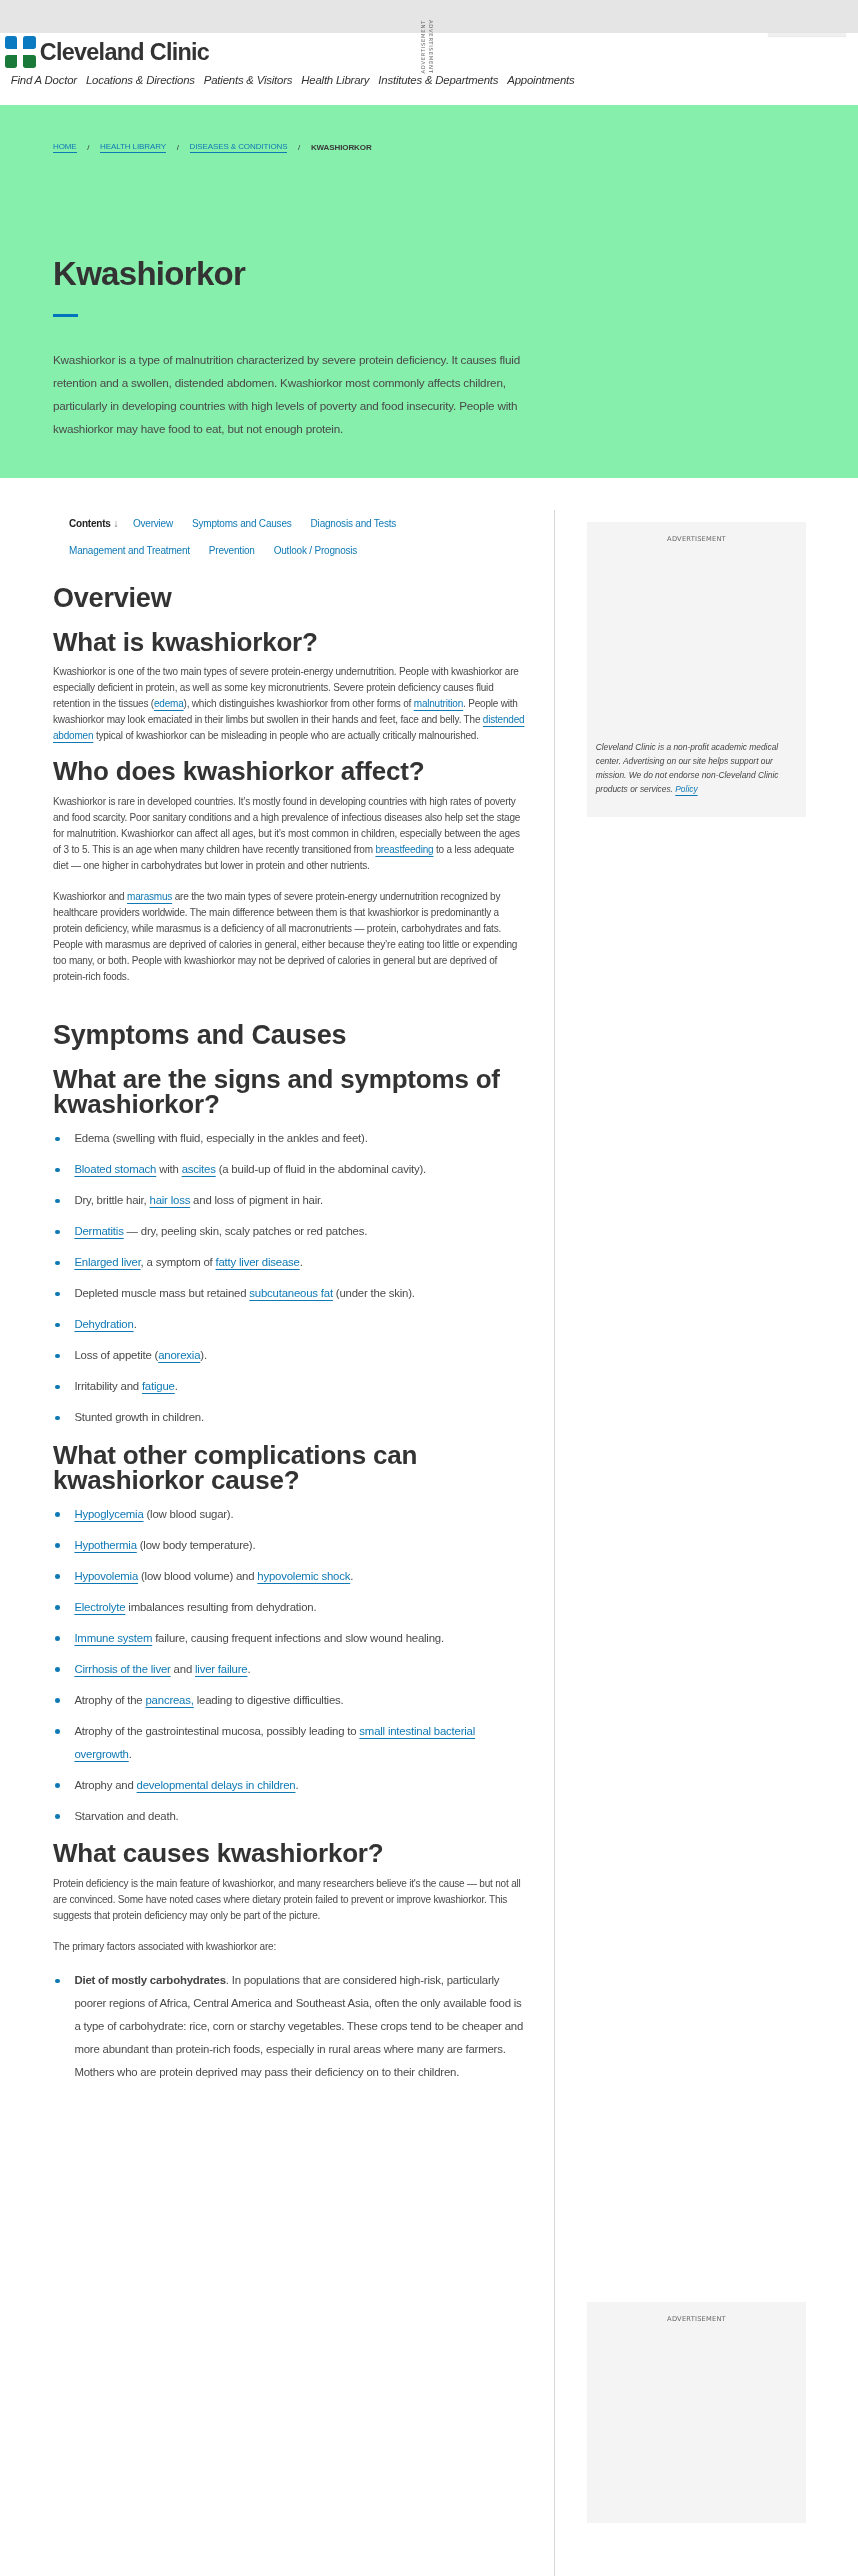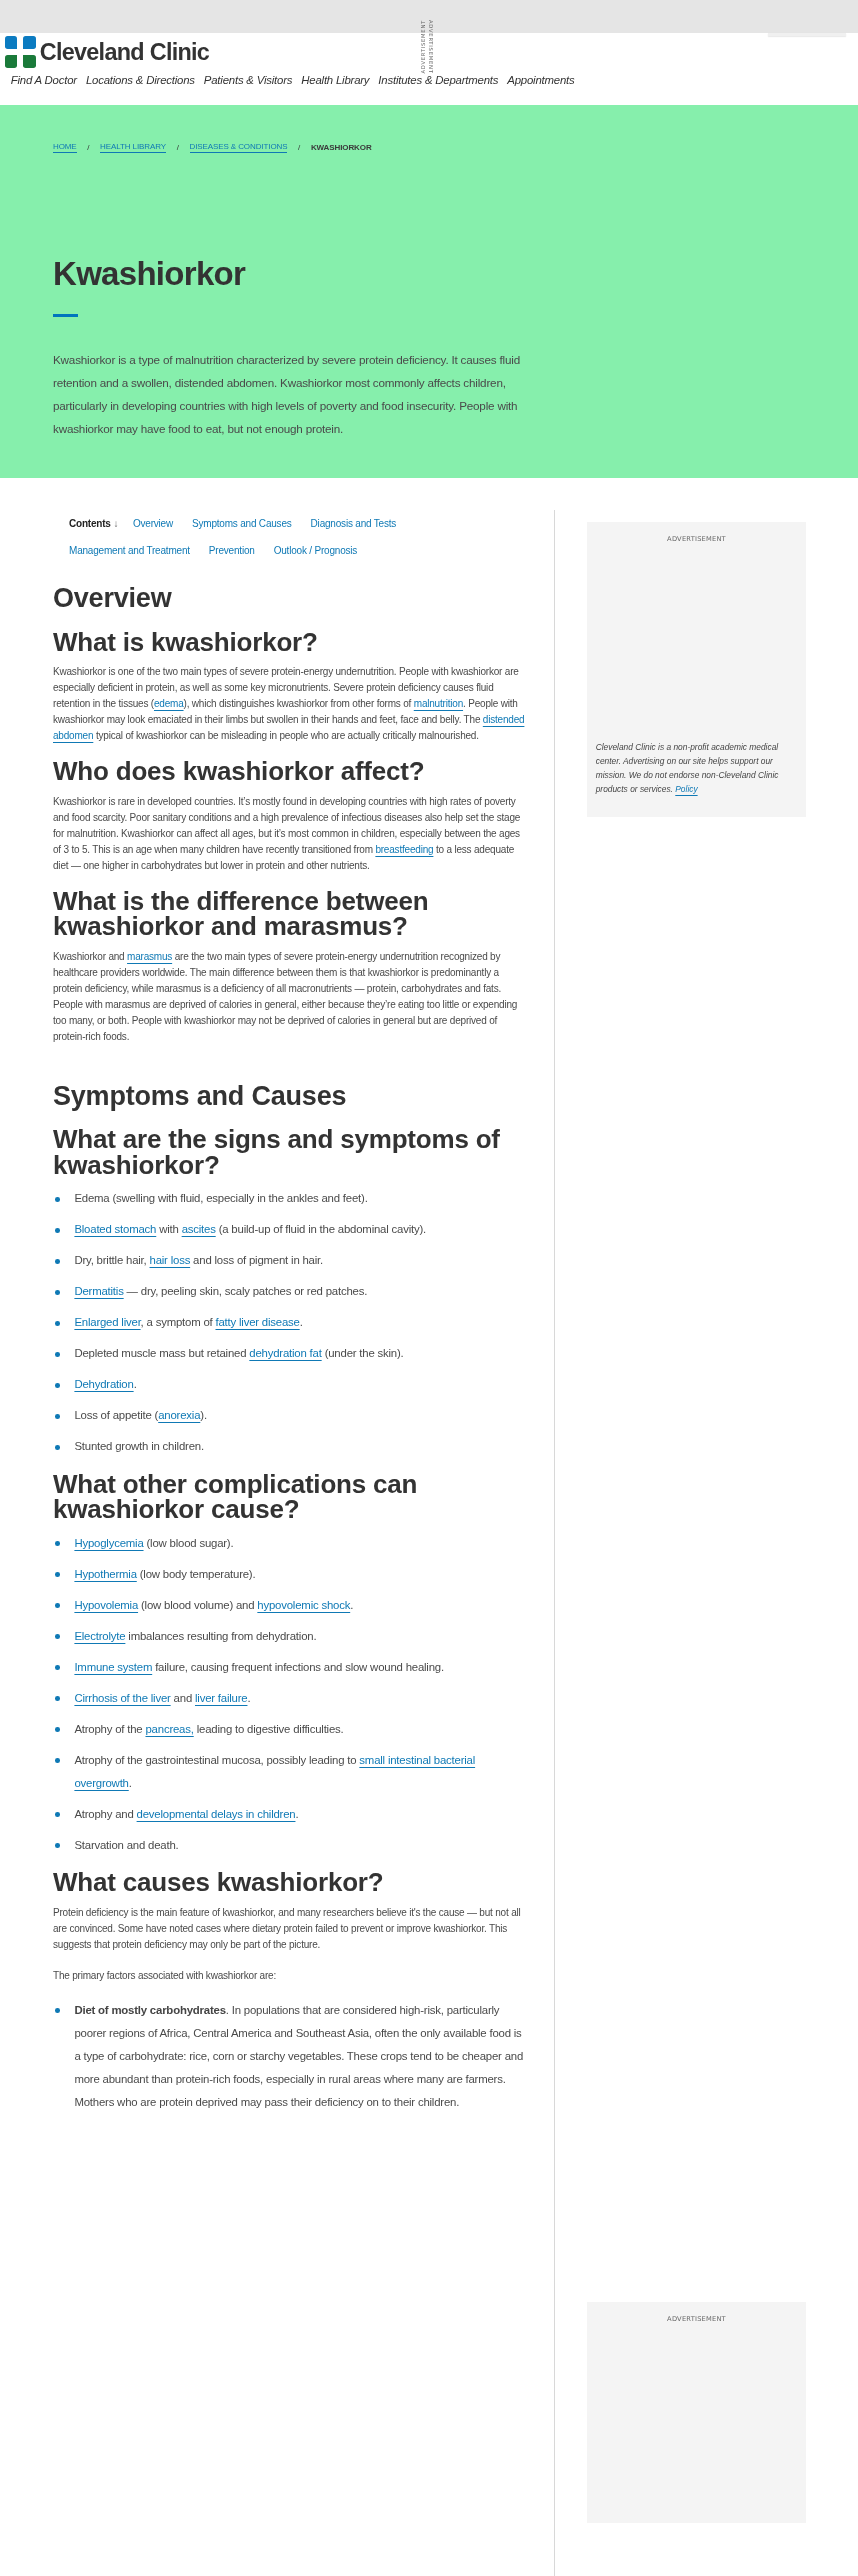--- a/index.html
+++ b/index.html
@@ -115,36 +115,36 @@
 
 <article class="article">
   <h2>Overview</h2>
 
   <h3>What is kwashiorkor?</h3>
   <p><span>Kwashiorkor is one of the two main types of severe protein-energy undernutrition. People with kwashiorkor are especially deficient in protein, as well as some key micronutrients. Severe protein deficiency causes fluid retention in the tissues (</span><a>edema</a><span>), which distinguishes kwashiorkor from other forms of </span><a>malnutrition</a><span>. People with kwashiorkor may look emaciated in their limbs but swollen in their hands and feet, face and belly. The </span><a>distended abdomen</a><span> typical of kwashiorkor can be misleading in people who are actually critically malnourished.</span></p>
 
   <h3>Who does kwashiorkor affect?</h3>
   <p><span>Kwashiorkor is rare in developed countries. It’s mostly found in developing countries with high rates of poverty and food scarcity. Poor sanitary conditions and a high prevalence of infectious diseases also help set the stage for malnutrition. Kwashiorkor can affect all ages, but it’s most common in children, especially between the ages of 3 to 5. This is an age when many children have recently transitioned from </span><a>breastfeeding</a><span> to a less adequate diet — one higher in carbohydrates but lower in protein and other nutrients.</span></p>
 
-  <h3>What is the difference between kwashiorkor and marasmus?</h3>
   <p><span>Kwashiorkor and </span><a>marasmus</a><span> are the two main types of severe protein-energy undernutrition recognized by healthcare providers worldwide. The main difference between them is that kwashiorkor is predominantly a protein deficiency, while marasmus is a deficiency of all macronutrients — protein, carbohydrates and fats. People with marasmus are deprived of calories in general, either because they’re eating too little or expending too many, or both. People with kwashiorkor may not be deprived of calories in general but are deprived of protein-rich foods.</span></p>
 
   <div class="gap-lg"></div>
   <h2>Symptoms and Causes</h2>
 
   <h3>What are the signs and symptoms of kwashiorkor?</h3>
   <ul>
       <li><span>Edema (swelling with fluid, especially in the ankles and feet).</span></li>
       <li><a>Bloated stomach</a><span> with </span><a>ascites</a><span> (a build-up of fluid in the abdominal cavity).</span></li>
       <li><span>Dry, brittle hair, </span><a>hair loss</a><span> and loss of pigment in hair.</span></li>
       <li><a>Dermatitis</a><span> — dry, peeling skin, scaly patches or red patches.</span></li>
       <li><a>Enlarged liver</a><span>, a symptom of </span><a>fatty liver disease</a><span>.</span></li>
-      <li><span>Depleted muscle mass but retained </span><a>dehydration fat</a><span> (under the skin).</span></li>
+      <li><span>Depleted muscle mass but retained </span><a>subcutaneous fat</a><span> (under the skin).</span></li>
       <li><a>Dehydration</a><span>.</span></li>
       <li><span>Loss of appetite (</span><a>anorexia</a><span>).</span></li>
+      <li><span>Irritability and </span><a>fatigue</a><span>.</span></li>
       <li><span>Stunted growth in children.</span></li>
     </ul>
 
   <h3>What other complications can kwashiorkor cause?</h3>
   <ul>
       <li><a>Hypoglycemia</a><span> (low blood sugar).</span></li>
       <li><a>Hypothermia</a><span> (low body temperature).</span></li>
       <li><a>Hypovolemia</a><span> (low blood volume) and </span><a>hypovolemic shock</a><span>.</span></li>
       <li><a>Electrolyte</a><span> imbalances resulting from dehydration.</span></li>
       <li><a>Immune system</a><span> failure, causing frequent infections and slow wound healing.</span></li>

